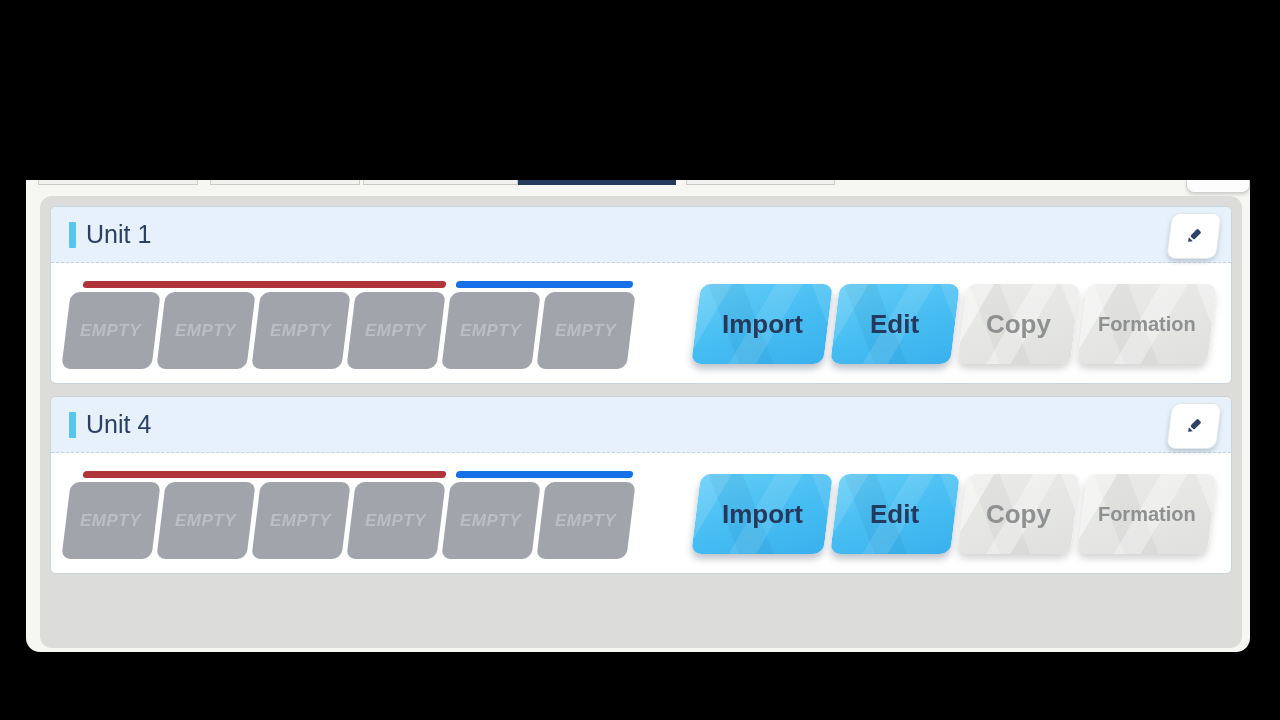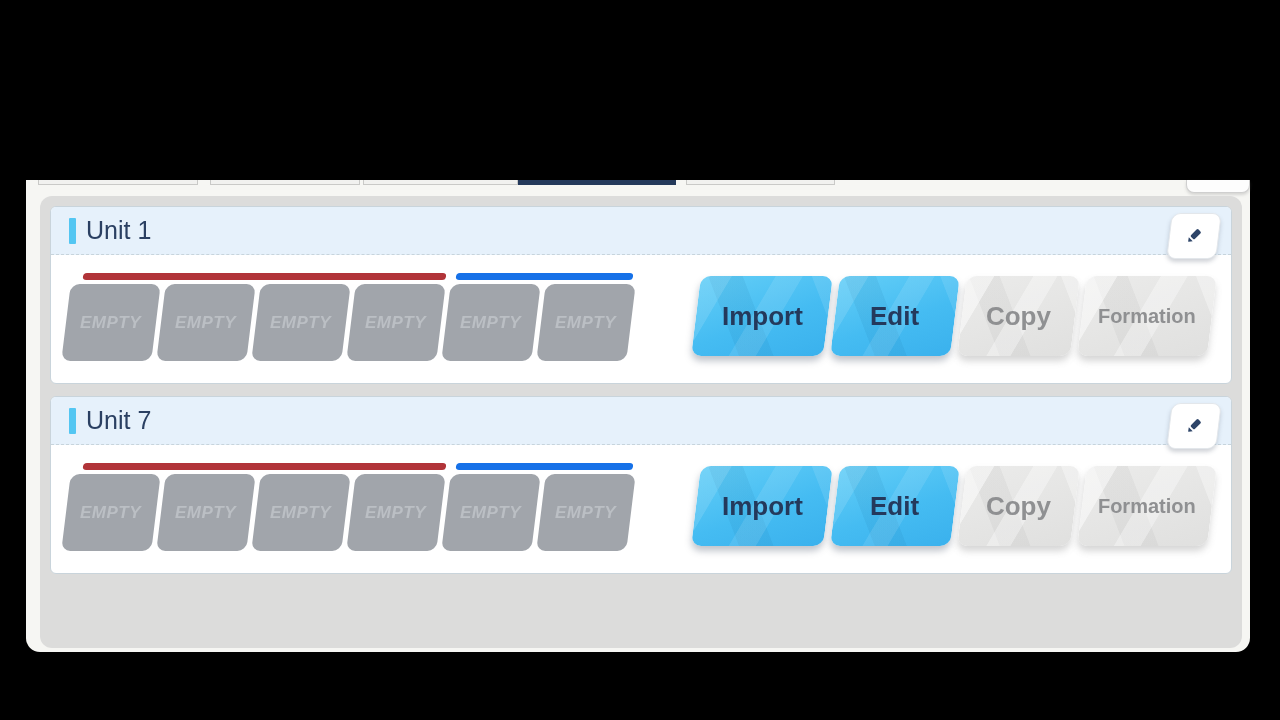--- a/index.html
+++ b/index.html
@@ -30,21 +30,21 @@
     box-sizing:border-box;background:#dcdcdb;border-radius:12px;
     padding:10px;overflow:hidden;
   }
   .card{
     position:relative;background:#fff;border:1px solid #c9d4db;
     border-radius:6px;margin-bottom:12px;box-sizing:border-box;overflow:hidden;
   }
   .card.full{height:178px;}
   .card.clipped{height:49px;border-radius:6px 6px 0 0;}
   .card-header{
-    height:48px;background:#e6f1fb;display:flex;align-items:center;
+    height:56px;background:#e6f1fb;display:flex;align-items:center;
     position:relative;border-bottom:1px dashed #c7d4dc;box-sizing:border-box;
   }
   .accent-bar{width:7px;height:26px;background:#53c6f2;margin-left:18px;border-radius:1px;}
   .unit-title{margin-left:10px;font-size:25px;color:#2b4062;}
   .edit-btn{
     position:absolute;right:12px;top:6px;width:48px;height:44px;
     background:#fff;border:1px solid #e3e7eb;border-radius:9px;
     transform:skewX(-7deg);box-shadow:0 3px 4px rgba(100,110,125,.3);
     display:flex;align-items:center;justify-content:center;cursor:pointer;
   }
@@ -153,21 +153,21 @@
           <div class="btn btn-gray btn-formation">
               <span>Formation</span>
             </div>
         </div>
       </div>
     </div>
 
     <div class="card full">
       <div class="card-header">
         <div class="accent-bar"></div>
-        <div class="unit-title">Unit 7</div>
+        <div class="unit-title">Unit 4</div>
         <div class="edit-btn">
           <svg width="22" height="22" viewBox="0 0 24 24">
             <g transform="rotate(45 12 12)" fill="#2d4468">
               <rect x="9" y="3.5" width="6" height="11.5" rx="1.6"></rect>
               <path d="M9 17 h6 l-2.55 3.55 a0.62 0.62 0 0 1 -0.9 0 z"></path>
             </g>
           </svg>
         </div>
       </div>
       <div class="card-body">

